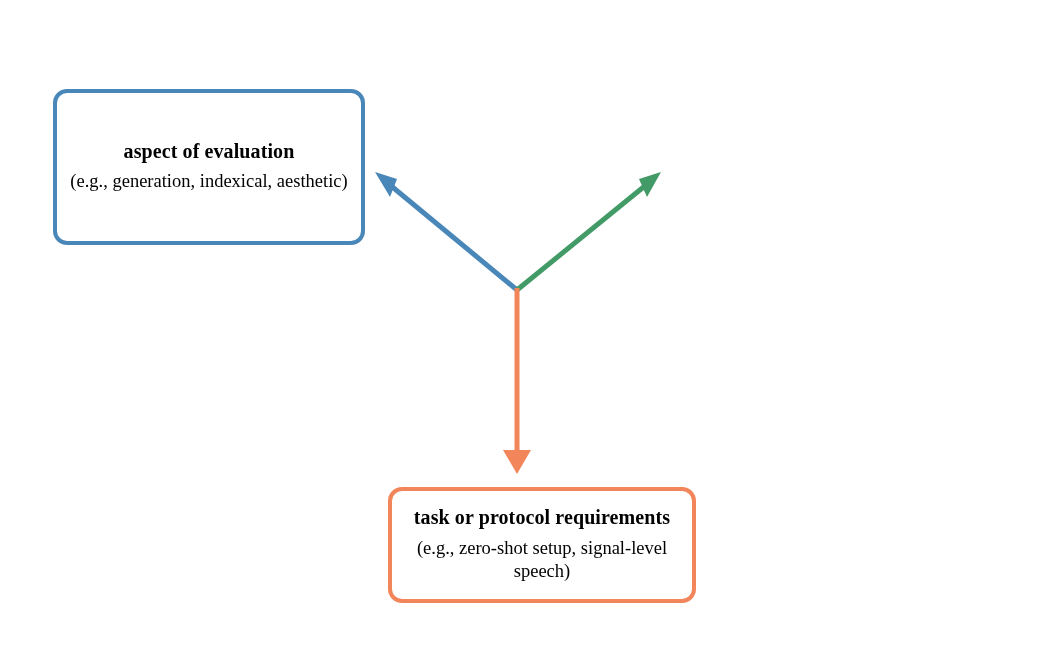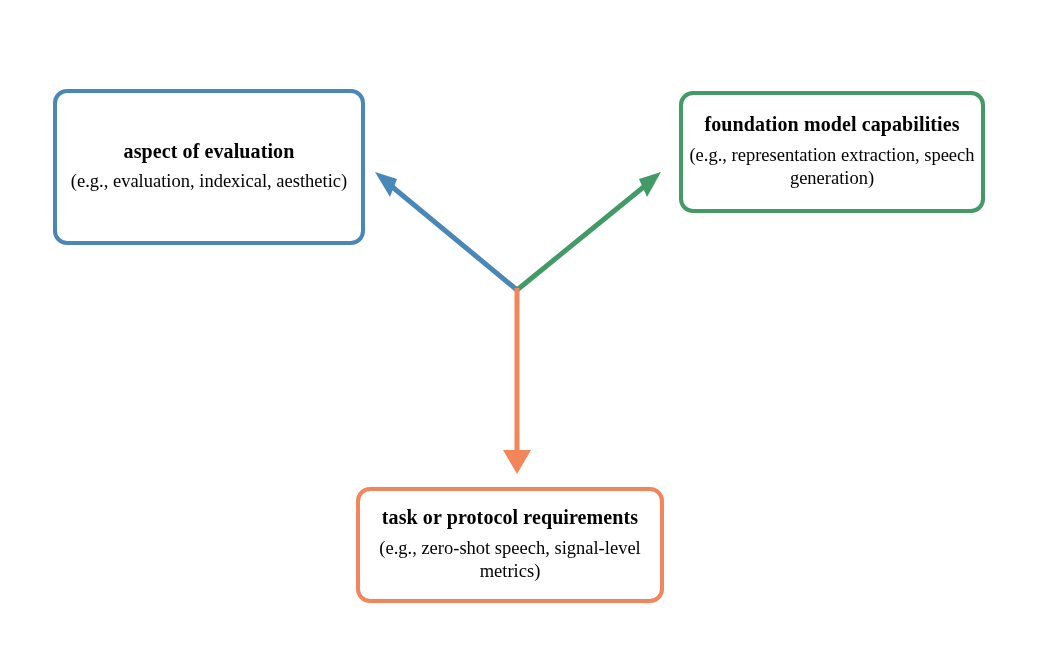--- a/index.html
+++ b/index.html
@@ -64,21 +64,21 @@
     border-color: #4a87b9;
   }
   #node-aspect .node-sub {
     width: 320px;
   }
   #node-capabilities {
     left: 679px; top: 91px;  width: 306px; height: 122px;
     border-color: #429a66;
   }
   #node-requirements {
-    left: 356px; top: 487px; width: 308px; height: 116px;
+    left: 388px; top: 487px; width: 308px; height: 116px;
     border-color: #f2865a;
   }
 </style>
 </head>
 <body>
 
 <div id="canvas">
 
   <svg id="arrow-layer" viewBox="0 0 1050 652" width="1050" height="652" xmlns="http://www.w3.org/2000/svg">
 
@@ -93,26 +93,22 @@
     </g>
 
     <g>
       <line x1="517" y1="288" x2="517" y2="452" stroke="#f2865a" stroke-width="5" stroke-linecap="butt"></line>
       <polygon points="517,474 503,450 531,450" fill="#f2865a"></polygon>
     </g>
   </svg>
 
   <div class="node-box" id="node-aspect">
     <div class="node-title">aspect of evaluation</div>
-    <div class="node-sub">(e.g., evaluation, indexical, aesthetic)</div>
+    <div class="node-sub">(e.g., generation, indexical, aesthetic)</div>
   </div>
 
-  <div class="node-box" id="node-capabilities">
-    <div class="node-title">foundation model capabilities</div>
-    <div class="node-sub wrap">(e.g., representation extraction, speech generation)</div>
-  </div>
 
   <div class="node-box" id="node-requirements">
     <div class="node-title">task or protocol requirements</div>
-    <div class="node-sub wrap">(e.g., zero-shot speech, signal-level metrics)</div>
+    <div class="node-sub wrap">(e.g., zero-shot setup, signal-level speech)</div>
   </div>
 
 </div>
 
 </body></html>

